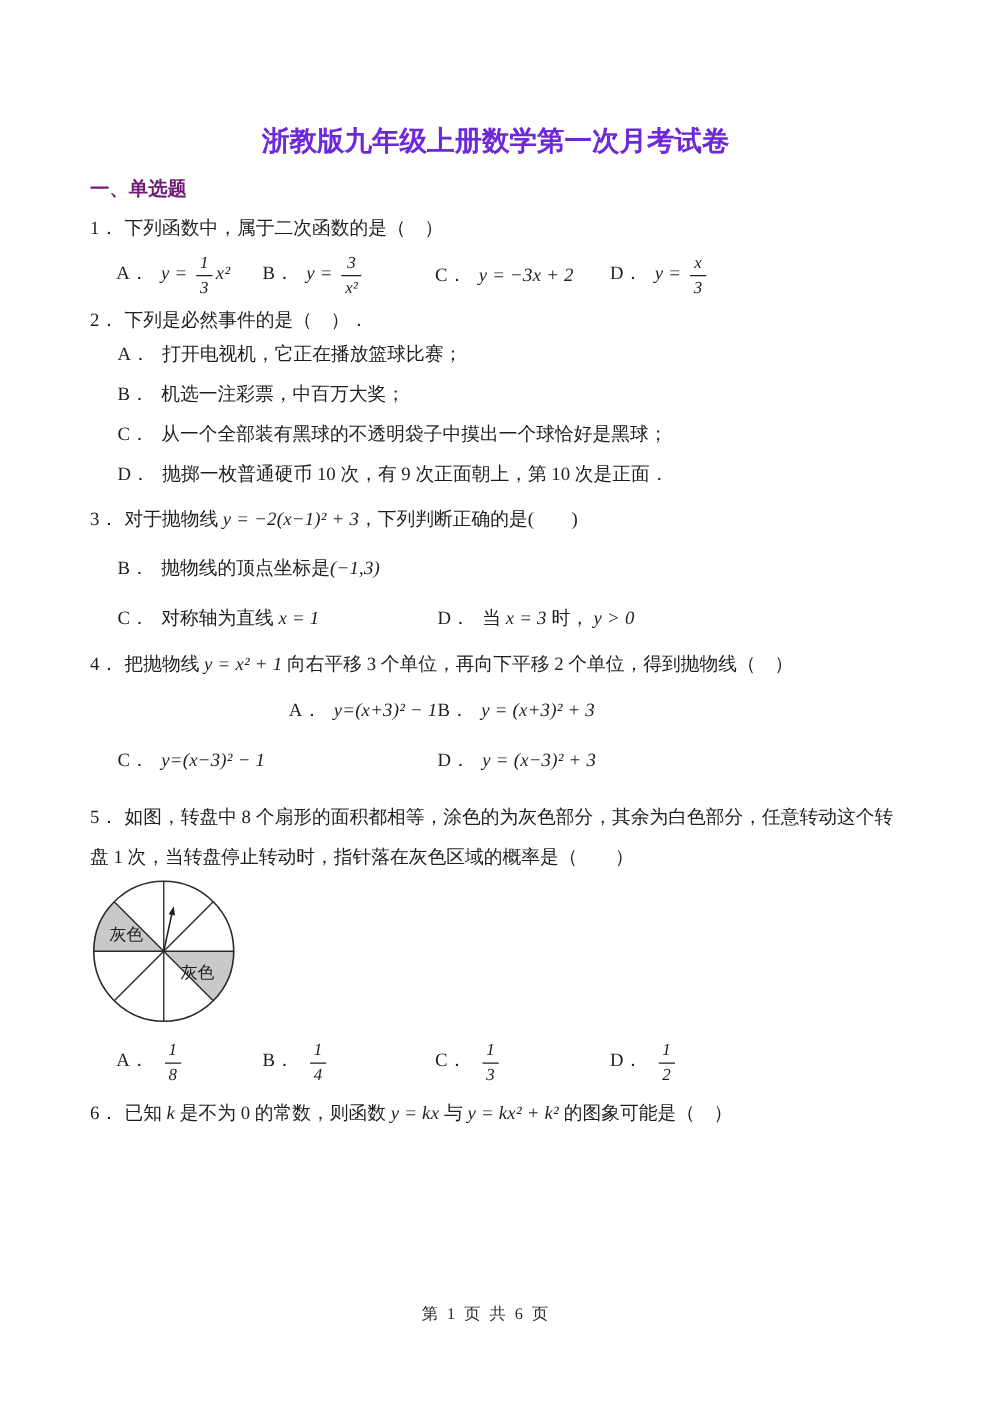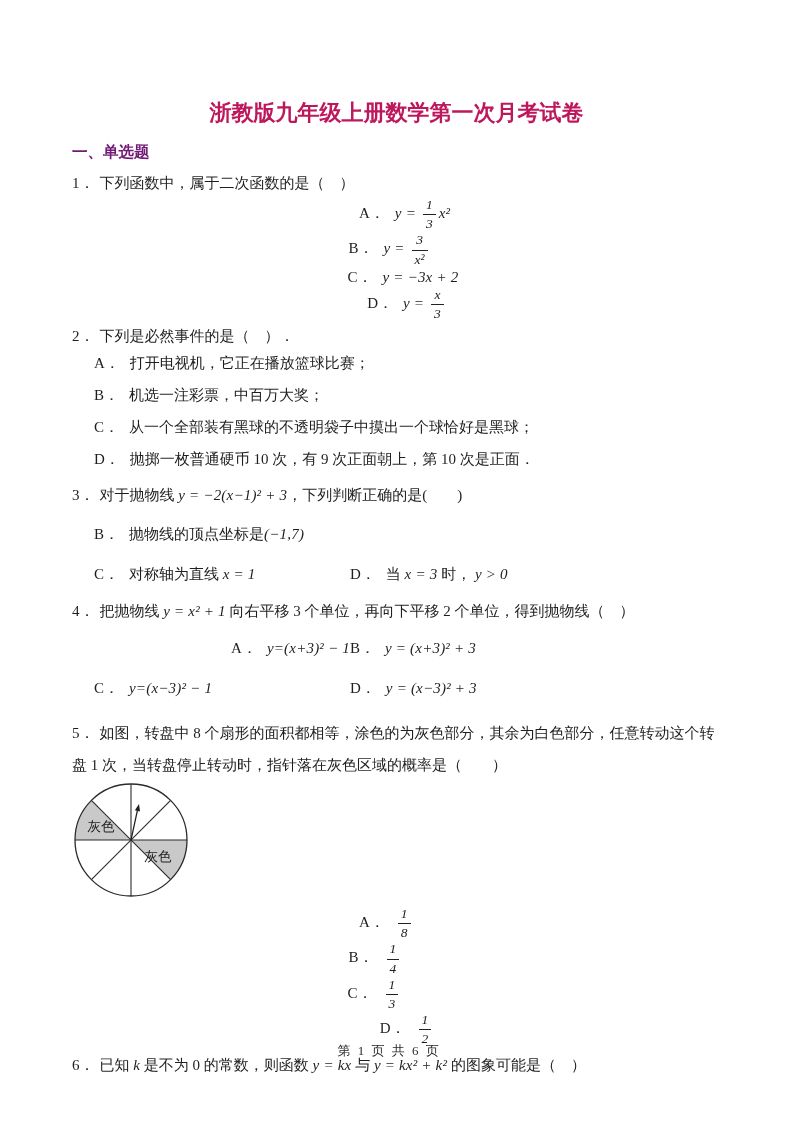--- a/index.html
+++ b/index.html
@@ -15,21 +15,21 @@
   .page { position: relative; width: 793px; height: 1122px; }
   .content { padding: 100px 72px 0 72px; }
 
   
   .title {
     text-align: center;
     font-family: "Liberation Sans", sans-serif;
     font-weight: bold;
     font-size: 22px;
     line-height: 26px;
-    color: #be185d;
+    color: #6d28d9;
   }
   .section-heading {
     margin-top: 17px;
     font-family: "Liberation Sans", sans-serif;
     font-weight: bold;
     font-size: 15.5px;
     line-height: 18px;
     color: #701a75;
   }
 
@@ -44,21 +44,21 @@
   .qnum { margin-right: 5px; }
 
   
   .math { font-family: "Liberation Serif", serif; font-style: italic; letter-spacing: 0.2px; }
   .olabel { font-style: normal; margin-right: 10px; }
   .frac { display: inline-block; vertical-align: middle; text-align: center; line-height: 1.05; margin: 0 3px; font-style: italic; }
   .frac .fnum { display: block; font-size: 13.5px; padding: 1px 3px 2px; }
   .frac .fden { display: block; font-size: 13.5px; padding: 2px 3px 1px; border-top: 1.2px solid #222; }
 
   
-  .row4 { display: flex; align-items: center; margin-top: 3px; min-height: 46px; flex-direction: column; }
+  .row4 { display: flex; align-items: center; margin-top: 3px; min-height: 46px; }
   .row4 .opt:nth-child(1) { width: 117px; padding-left: 21px; }
   .row4 .opt:nth-child(2) { width: 138px; padding-left: 21px; }
   .row4 .opt:nth-child(3) { width: 140px; padding-left: 21px; }
   .row4 .opt:nth-child(4) { padding-left: 21px; }
 
   .optline { margin: 12px 0 0 0; padding-left: 22px; line-height: 20px; }
   .q2 .optline:first-of-type { margin-top: 6px; }
 
   .row2 { display: flex; align-items: baseline; margin-top: 14px; line-height: 26px; }
   .row2 .opt:nth-child(1) { width: 278px; padding-left: 22px; }
@@ -110,21 +110,21 @@
       <p class="stem"><span class="qnum">2．</span><span>下列是必然事件的是（　）．</span></p>
       <div class="optline"><span class="olabel">A．</span><span>打开电视机，它正在播放篮球比赛；</span></div>
       <div class="optline"><span class="olabel">B．</span><span>机选一注彩票，中百万大奖；</span></div>
       <div class="optline"><span class="olabel">C．</span><span>从一个全部装有黑球的不透明袋子中摸出一个球恰好是黑球；</span></div>
       <div class="optline"><span class="olabel">D．</span><span>抛掷一枚普通硬币 10 次，有 9 次正面朝上，第 10 次是正面．</span></div>
     </div>
 
     <div class="question q3">
       <p class="stem"><span class="qnum">3．</span><span>对于抛物线 </span><span class="math">y = −2(x−1)² + 3</span><span>，下列判断正确的是(　　)</span></p>
       <div class="row2">
-        <div class="opt"><span class="olabel">B．</span><span>抛物线的顶点坐标是</span><span class="math">(−1,7)</span></div>
+        <div class="opt"><span class="olabel">B．</span><span>抛物线的顶点坐标是</span><span class="math">(−1,3)</span></div>
       </div>
       <div class="row2">
         <div class="opt"><span class="olabel">C．</span><span>对称轴为直线 </span><span class="math">x = 1</span></div>
         <div class="opt"><span class="olabel">D．</span><span>当 </span><span class="math">x = 3</span><span> 时， </span><span class="math">y &gt; 0</span></div>
       </div>
     </div>
 
     <div class="question q4">
       <p class="stem"><span class="qnum">4．</span><span>把抛物线 </span><span class="math">y = x² + 1</span><span> 向右平移 3 个单位，再向下平移 2 个单位，得到抛物线（　）</span></p>
       <div class="row2">

